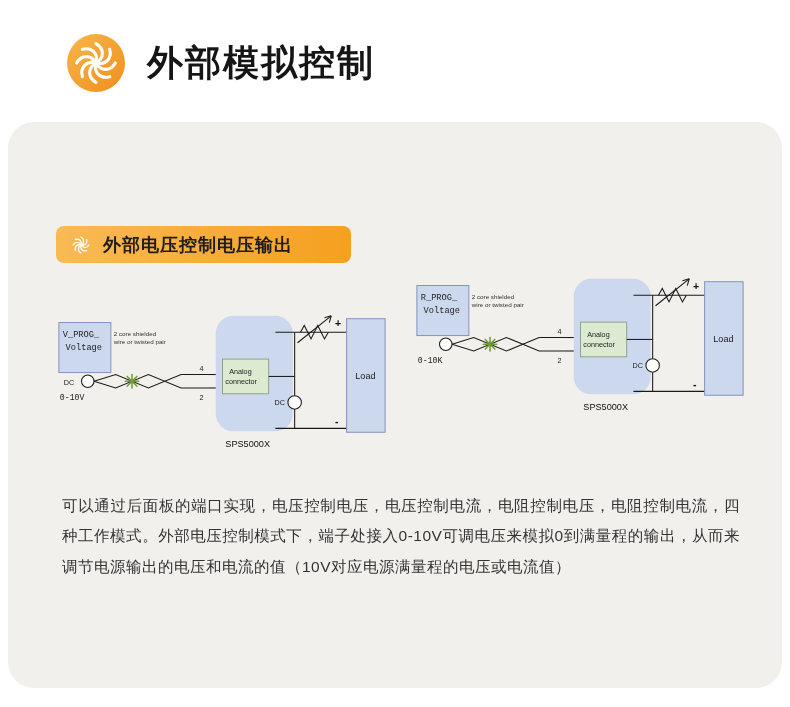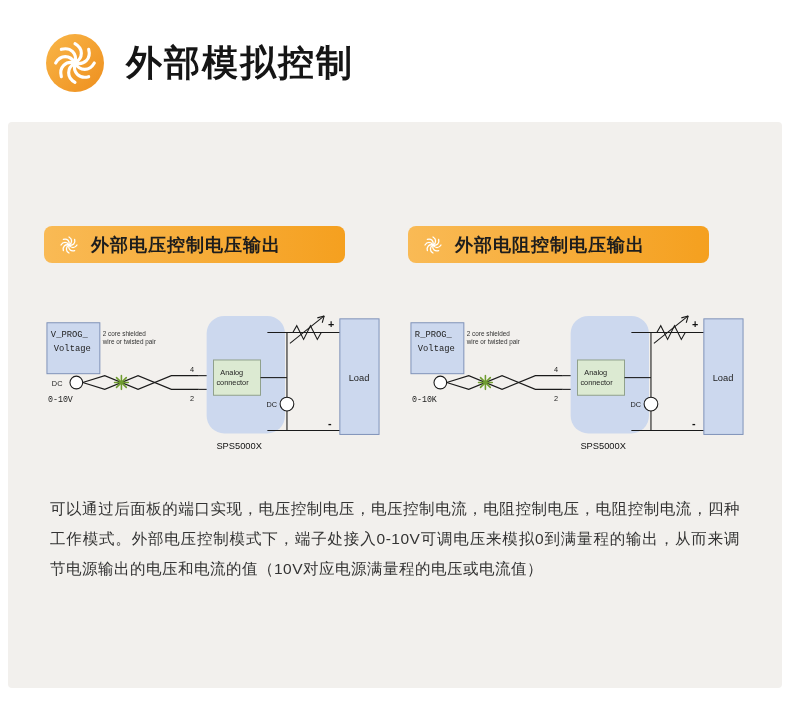--- a/index.html
+++ b/index.html
@@ -3,28 +3,28 @@
 <meta charset="utf-8">
 <style>
   * { margin:0; padding:0; box-sizing:border-box; }
   body {
     width:790px; height:707px; background:#ffffff; overflow:hidden;
     font-family:"Liberation Sans", sans-serif;
   }
   .page { position:relative; width:790px; height:707px; }
 
   
-  .header { display:flex; align-items:center; gap:22px; padding:34px 0 0 46px; }
+  .header { display:flex; align-items:center; gap:22px; padding:34px 0 0 46px;margin-left:21px; }
   .logo { width:58px; height:58px; flex:0 0 auto; }
   .page-title { font-size:36px; font-weight:800; color:#151515; letter-spacing:2px; }
 
   
   .panel {
-    margin:30px 8px 0; background:#f2f0ed; border-radius:4px;
-    height:566px; padding:104px 36px 0 36px;
+    margin:30px 8px 0; background:#f2f0ed; border-radius:26px;
+    height:566px; padding:104px 36px 0 48px;
   }
   .sections { display:flex; gap:26px; }
   .section { flex:1 1 0; min-width:0; }
 
   .badge {
     display:inline-flex; align-items:center; gap:10px;
     background:linear-gradient(90deg,#f9ba55,#f5a01f);
     border-radius:8px; height:37px; padding:4px 20px 4px 13px;
     width:89%;
   }
@@ -148,28 +148,20 @@
           <line x1="286" y1="5" x2="284" y2="12" class="wire"></line>
 
           <text x="290" y="17" class="t-pm">+</text>
           <text x="290" y="118" class="t-pm">-</text>
           <rect x="302" y="8" width="40" height="118" class="blue-box"></rect>
           <text x="311" y="71" class="t-load">Load</text>
         </svg>
       </div>
 
       <div class="section">
-        <div class="badge">
-          <span class="badge-icon">
-            <svg viewBox="0 0 48 48">
-                <use href="#swirl"></use>
-              </svg>
-          </span>
-          <span class="badge-text">外部电阻控制电压输出</span>
-        </div>
 
         <svg class="diagram" viewBox="0 0 345 155">
           <rect x="3" y="12" width="54" height="52" class="blue-box"></rect>
           <text x="7" y="27" class="t-mono">R_PROG_</text>
           <text x="10" y="41" class="t-mono">Voltage</text>
           <text x="8" y="77" class="t-small"></text>
           <circle cx="33" cy="73" r="6.5" class="sym"></circle>
           <text x="4" y="93" class="t-mono-s">0-10K</text>
 
           <polyline points="39.5,73 62,66 96,80 130,66 158,66" class="wire"></polyline>

